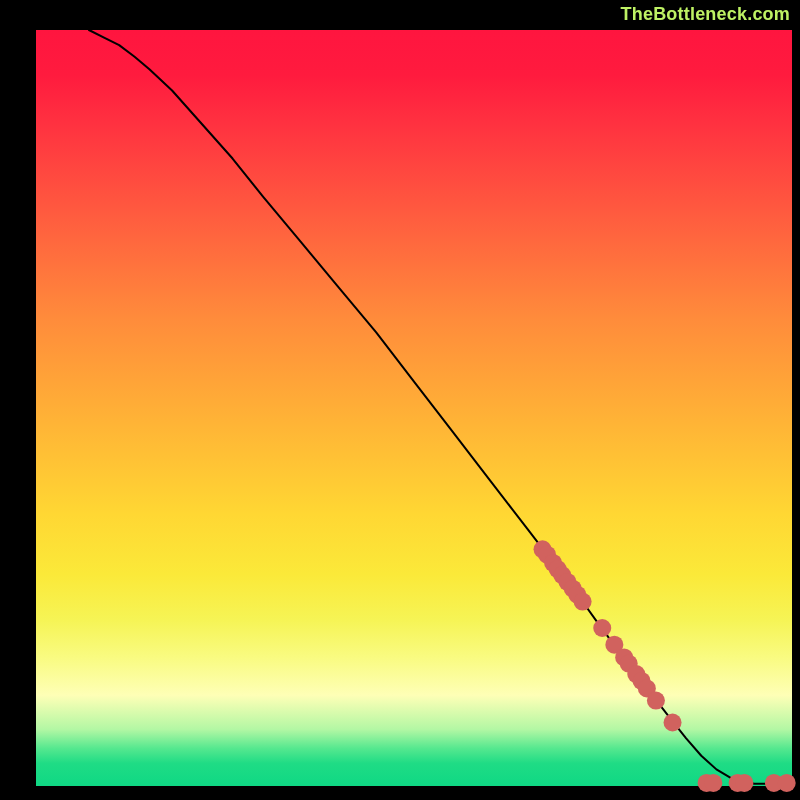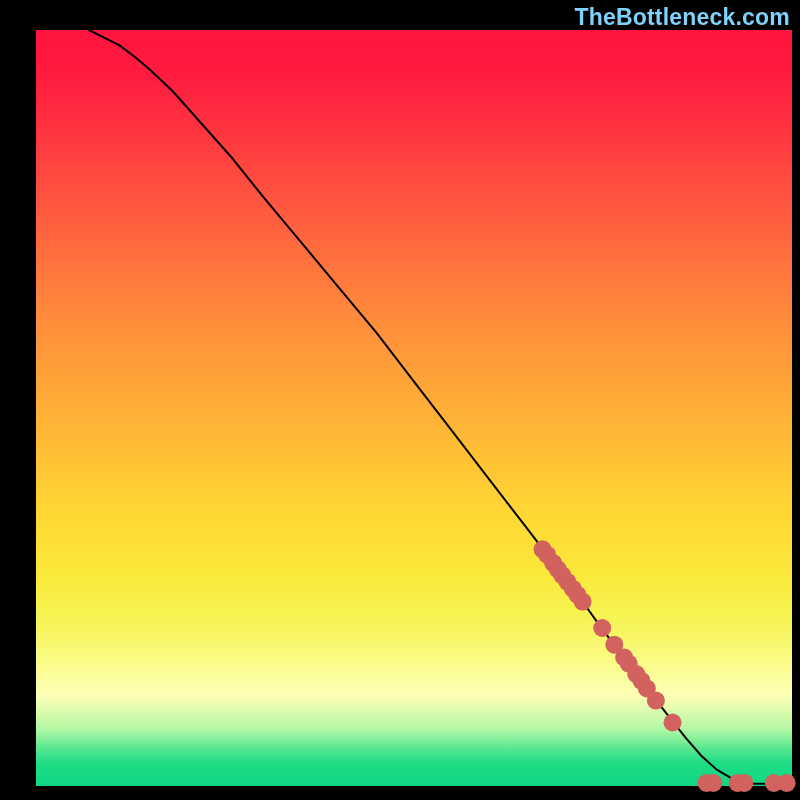--- a/index.html
+++ b/index.html
@@ -14,23 +14,23 @@
   .stage {
     position: relative;
     width: 800px;
     height: 800px;
     background: #000;
   }
   .attribution {
     position: absolute;
     top: 4px;
     right: 10px;
-    font-size: 23px;
+    font-size: 18px;
     font-weight: 600;
-    color: #7dd3fc;
+    color: #bef264;
     letter-spacing: 0.2px;
   }
   .plot-area {
     position: absolute;
     left: 36px;
     top: 30px;
     width: 756px;
     height: 756px;
   }
   .gradient-bg {

